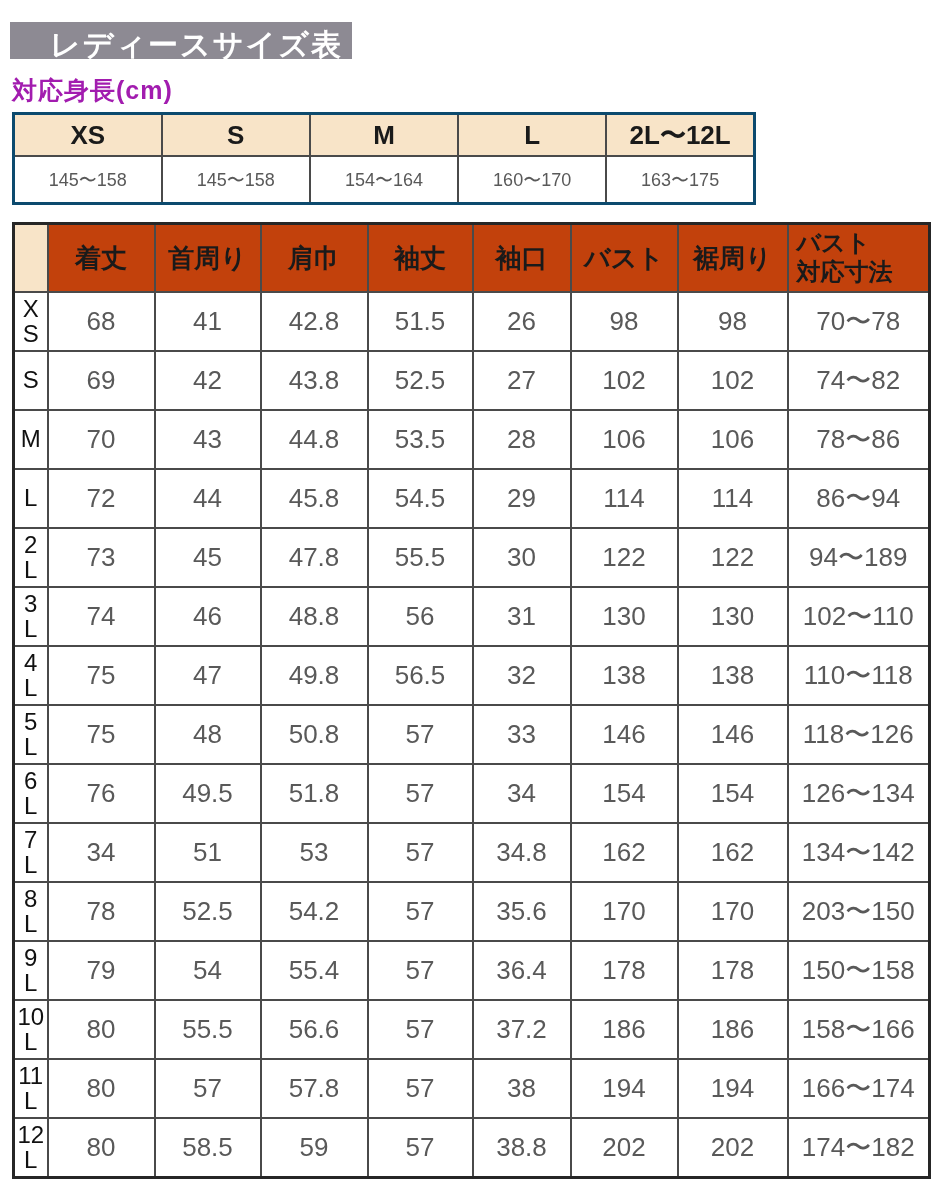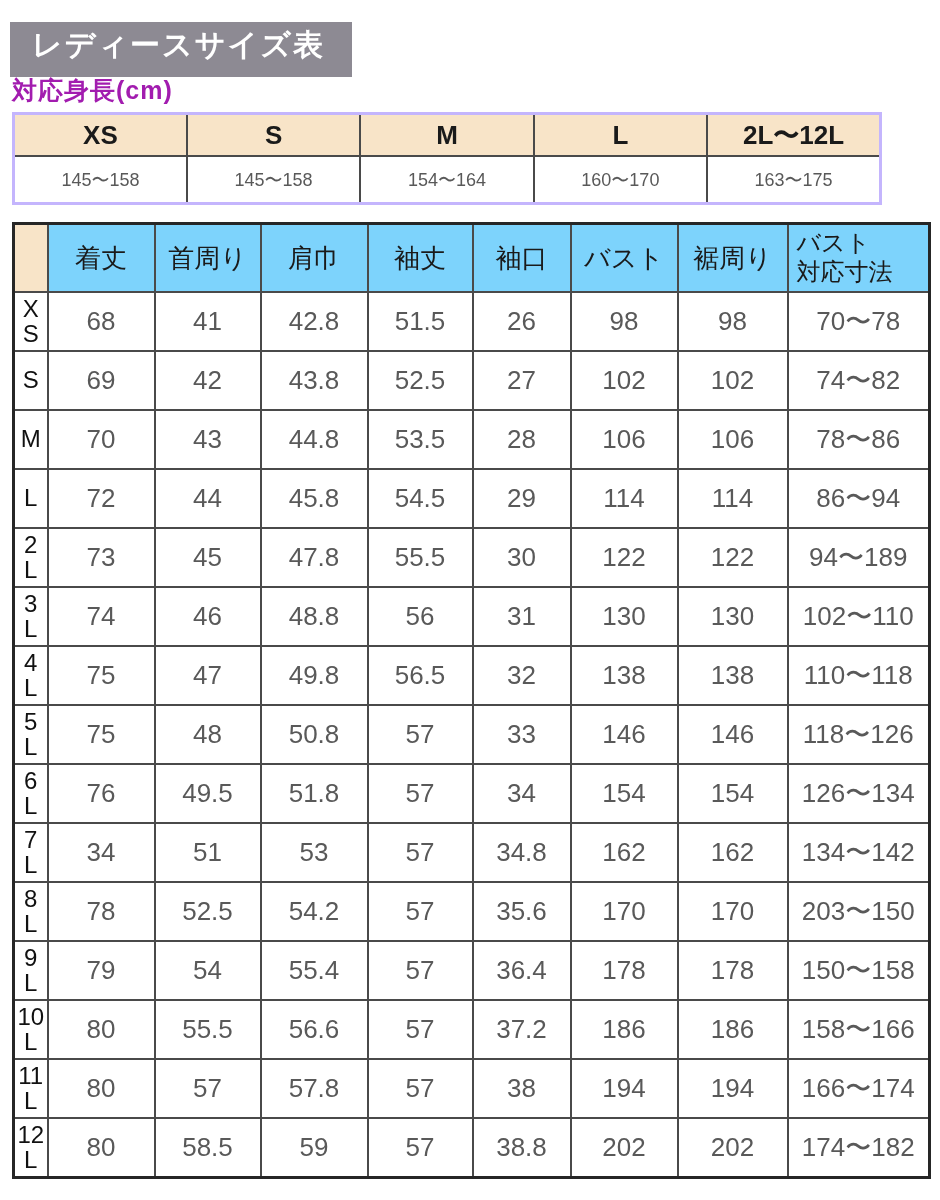--- a/index.html
+++ b/index.html
@@ -4,54 +4,54 @@
 <style>
   html, body { margin: 0; padding: 0; background: #ffffff; }
   body {
     width: 940px; height: 1200px;
     font-family: "Liberation Sans", "DejaVu Sans", sans-serif;
   }
   .page { position: relative; width: 940px; height: 1200px; background: #ffffff; overflow: hidden; }
 
   .title-bar {
     position: absolute; left: 10px; top: 22px;
-    width: 342px; height: 55px; box-sizing: border-box;
+    width: 342px; height: 37px; box-sizing: border-box;
     background: #8d8a93; color: #ffffff;
     font-size: 30px; font-weight: bold; line-height: 46px;
-    padding-left: 22px; letter-spacing: 2px;
+    padding-left: 40px; letter-spacing: 2px;
   }
   .subtitle {
     position: absolute; left: 12px; top: 74px;
     font-size: 25px; font-weight: bold; color: #a21caf; letter-spacing: 1px;
   }
 
   table { border-collapse: collapse; table-layout: fixed; }
 
   .height-table {
-    position: absolute; left: 12px; top: 112px; width: 870px;
-    border: 3px solid #c4b5fd;
+    position: absolute; left: 12px; top: 112px; width: 744px;
+    border: 3px solid #0c4a6e;
   }
   .height-table th {
     background: #f8e4c8; border: 2px solid #4a4a4a;
     height: 38px; font-size: 26px; font-weight: bold; color: #1a1a1a; text-align: center;
   }
   .height-table td {
     background: #ffffff; border: 2px solid #4a4a4a;
     height: 43px; font-size: 18px; font-weight: normal; color: #595959; text-align: center;
   }
 
   .size-table {
     position: absolute; left: 12px; top: 222px; width: 916px;
     border: 3px solid #262626;
   }
   .size-table th, .size-table td { border: 2px solid #4a4a4a; }
   .size-table th.corner { background: #f8e4c8; }
   .size-table th.col-header {
-    background: #7dd3fc; height: 64px;
-    font-size: 26px; font-weight: normal; color: #1a1a1a; text-align: center;
+    background: #c2410c; height: 64px;
+    font-size: 26px; font-weight: bold; color: #1a1a1a; text-align: center;
   }
   .size-table th.col-header.bust-range {
     font-size: 24px; text-align: left; padding-left: 8px;
     line-height: 1.2; white-space: pre-line;
   }
   .size-table th.row-label {
     background: #ffffff; font-size: 24px; font-weight: normal; color: #111111;
     text-align: center; line-height: 1.02; white-space: pre-line; padding: 0;
   }
   .size-table td {

